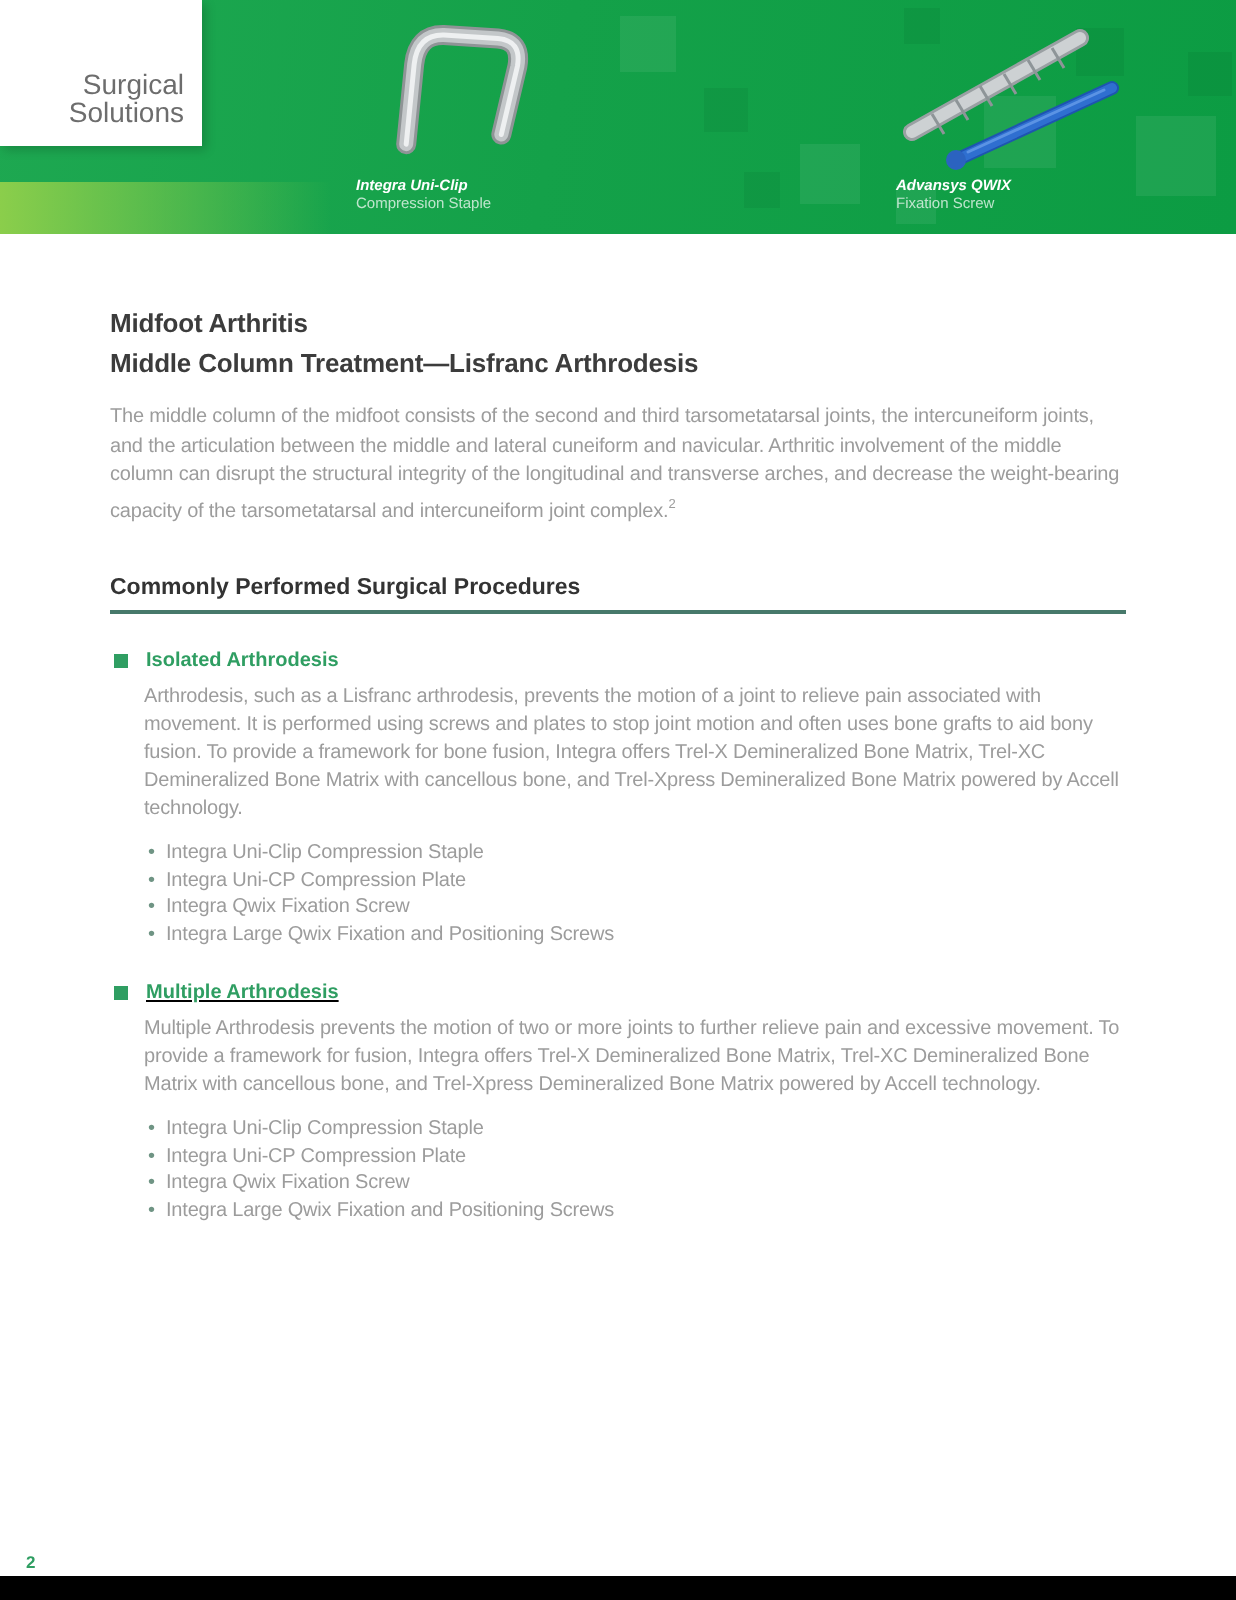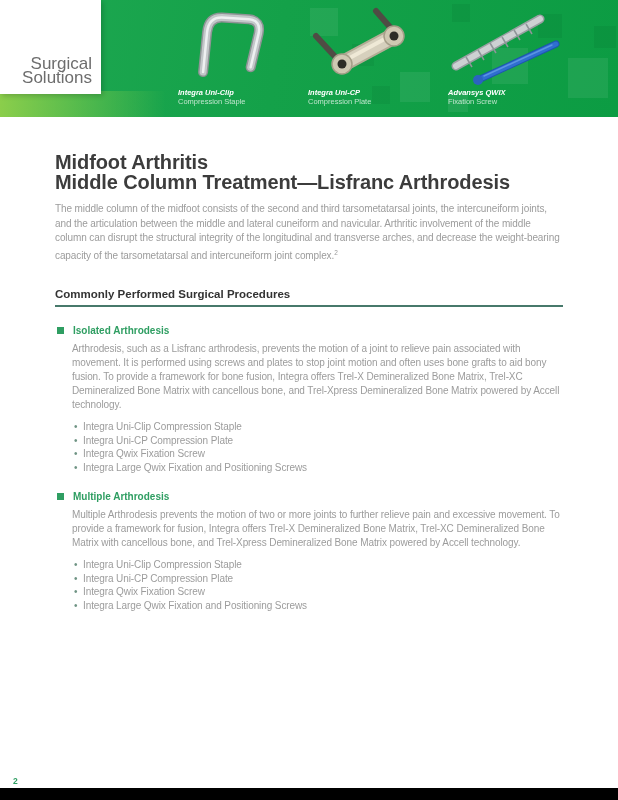--- a/index.html
+++ b/index.html
@@ -9,35 +9,35 @@
 
   
   .band { position:absolute; top:0; left:0; width:618px; height:117px;
           background:linear-gradient(100deg,#1ea851 0%, #14a149 45%, #0c9c43 100%); }
   .mosaic { position:absolute; inset:0; overflow:hidden; }
   .sq { position:absolute; }
   .sq.light { background:rgba(255,255,255,0.07); }
   .sq.dark  { background:rgba(0,60,25,0.08); }
   .stripe { position:absolute; left:0; top:91px; width:180px; height:26px;
             background:linear-gradient(90deg,#8bce4b 0%, rgba(20,161,73,0) 92%); }
-  .tab { position:absolute; left:0; top:0; width:101px; height:94px; background:#ffffff;
+  .tab { position:absolute; left:0; top:0; width:101px; height:73px; background:#ffffff;
          box-shadow:2px 2px 5px rgba(0,0,0,0.18);
          display:flex; flex-direction:column; justify-content:flex-end; align-items:flex-end;
-         padding:0 9px 10px 0; color:#6d6d6d; font-size:17px; line-height:13.5px; }
+         padding:0 9px 10px 0; color:#6d6d6d; font-size:14px; line-height:13.5px; }
 
   .product { position:absolute; top:6px; width:130px; }
   .product svg { display:block; }
   .p1 { left:178px; } .p2 { left:308px; } .p3 { left:448px; }
   .caption { margin-top:2px; font-size:7.5px; line-height:9px; }
   .caption .nm { color:#ffffff; font-weight:bold;font-style:italic; }
   .caption .sub { color:rgba(255,255,255,0.72); }
 
   
   .content { position:absolute; left:55px; top:152px; width:508px; }
-  h1 { font-size:20px; line-height:20px; color:#3c3c3c; font-weight:bold; letter-spacing:-0.1px; }
+  h1 { font-size:13px; line-height:20px; color:#3c3c3c; font-weight:bold; letter-spacing:-0.1px; }
   .intro { margin-top:10px; font-size:10px; line-height:14.5px; color:#9c9c9c; letter-spacing:-0.1px; }
   sup { font-size:6.5px; }
   .proc-heading { margin-top:25px; font-size:11.5px; color:#333333; font-weight:bold; }
   .rule { margin-top:5px; height:0; border-top:2px solid #47796b; }
 
   .sec-head { margin-top:18px; display:flex; align-items:center; }
   .sec-square { width:7px; height:7px; background:#2f9e62; margin-left:2px; flex:0 0 auto; }
   .sec-title { margin-left:9px; font-size:10px; font-weight:bold; color:#2f9e62; }
   .sec-body { margin:6px 12px 0 17px; width:492px; font-size:10px; line-height:14px;
               color:#9c9c9c; letter-spacing:-0.1px; }
@@ -79,37 +79,20 @@
           <path d="M30 70 L27 30 Q26 15 39 13 L66 10 Q78 9 78 22 L76 57" fill="none" stroke="#c3c7c9" stroke-width="7" stroke-linecap="round"></path>
           <path d="M30 70 L27 30 Q26 15 39 13 L66 10 Q78 9 78 22 L76 57" fill="none" stroke="#eef0f1" stroke-width="2.5" stroke-linecap="round"></path>
         </g>
       </svg>
       <figcaption class="caption">
         <div class="nm">Integra Uni-Clip</div>
         <div class="sub">Compression Staple</div>
       </figcaption>
     </figure>
 
-    <figure class="product p2">
-      <svg width="118" height="80" viewBox="0 0 118 80">
-        <line x1="32" y1="56" x2="8" y2="30" stroke="#4f4c44" stroke-width="6" stroke-linecap="round"></line>
-        <line x1="88" y1="28" x2="68" y2="5" stroke="#4f4c44" stroke-width="6" stroke-linecap="round"></line>
-        <line x1="34" y1="58" x2="86" y2="30" stroke="#b3ac95" stroke-width="17" stroke-linecap="round"></line>
-        <line x1="34" y1="58" x2="86" y2="30" stroke="#d6d0bd" stroke-width="13" stroke-linecap="round"></line>
-        <line x1="36" y1="55" x2="84" y2="29" stroke="#efe9d6" stroke-width="4" stroke-linecap="round"></line>
-        <circle cx="34" cy="58" r="10" fill="#cfc8b2" stroke="#a59e88" stroke-width="1.5"></circle>
-        <circle cx="86" cy="30" r="10" fill="#cfc8b2" stroke="#a59e88" stroke-width="1.5"></circle>
-        <circle cx="34" cy="58" r="4.5" fill="#2e2c26"></circle>
-        <circle cx="86" cy="30" r="4.5" fill="#2e2c26"></circle>
-      </svg>
-      <figcaption class="caption">
-        <div class="nm">Integra Uni-CP</div>
-        <div class="sub">Compression Plate</div>
-      </figcaption>
-    </figure>
 
     <figure class="product p3">
       <svg width="126" height="80" viewBox="0 0 126 80">
         <line x1="8" y1="60" x2="92" y2="13" stroke="#9aa0a3" stroke-width="9" stroke-linecap="round"></line>
         <line x1="8" y1="60" x2="92" y2="13" stroke="#cdd1d3" stroke-width="6" stroke-linecap="round"></line>
         <g stroke="#8e9598" stroke-width="1.5">
           <line x1="18" y1="51" x2="24" y2="61"></line>
             <line x1="30" y1="44" x2="36" y2="54"></line>
           <line x1="42" y1="37" x2="48" y2="47"></line>
             <line x1="54" y1="31" x2="60" y2="41"></line>
@@ -152,21 +135,21 @@
       <p class="sec-body">Arthrodesis, such as a Lisfranc arthrodesis, prevents the motion of a joint to relieve pain associated with movement. It is performed using screws and plates to stop joint motion and often uses bone grafts to aid bony fusion. To provide a framework for bone fusion, Integra offers Trel-X Demineralized Bone Matrix, Trel-XC Demineralized Bone Matrix with cancellous bone, and Trel-Xpress Demineralized Bone Matrix powered by Accell technology.</p>
       <ul>
         <li>Integra Uni-Clip Compression Staple</li>
         <li>Integra Uni-CP Compression Plate</li>
         <li>Integra Qwix Fixation Screw</li>
         <li>Integra Large Qwix Fixation and Positioning Screws</li>
       </ul>
     </section>
 
     <section>
-      <div class="sec-head" style="margin-top:17px;">
+      <div class="sec-head" style="margin-top:17px;text-decoration:underline;">
         <span class="sec-square"></span>
         <span class="sec-title">Multiple Arthrodesis</span>
       </div>
       <p class="sec-body">Multiple Arthrodesis prevents the motion of two or more joints to further relieve pain and excessive movement. To provide a framework for fusion, Integra offers Trel-X Demineralized Bone Matrix, Trel-XC Demineralized Bone Matrix with cancellous bone, and Trel-Xpress Demineralized Bone Matrix powered by Accell technology.</p>
       <ul>
         <li>Integra Uni-Clip Compression Staple</li>
         <li>Integra Uni-CP Compression Plate</li>
         <li>Integra Qwix Fixation Screw</li>
         <li>Integra Large Qwix Fixation and Positioning Screws</li>
       </ul>

